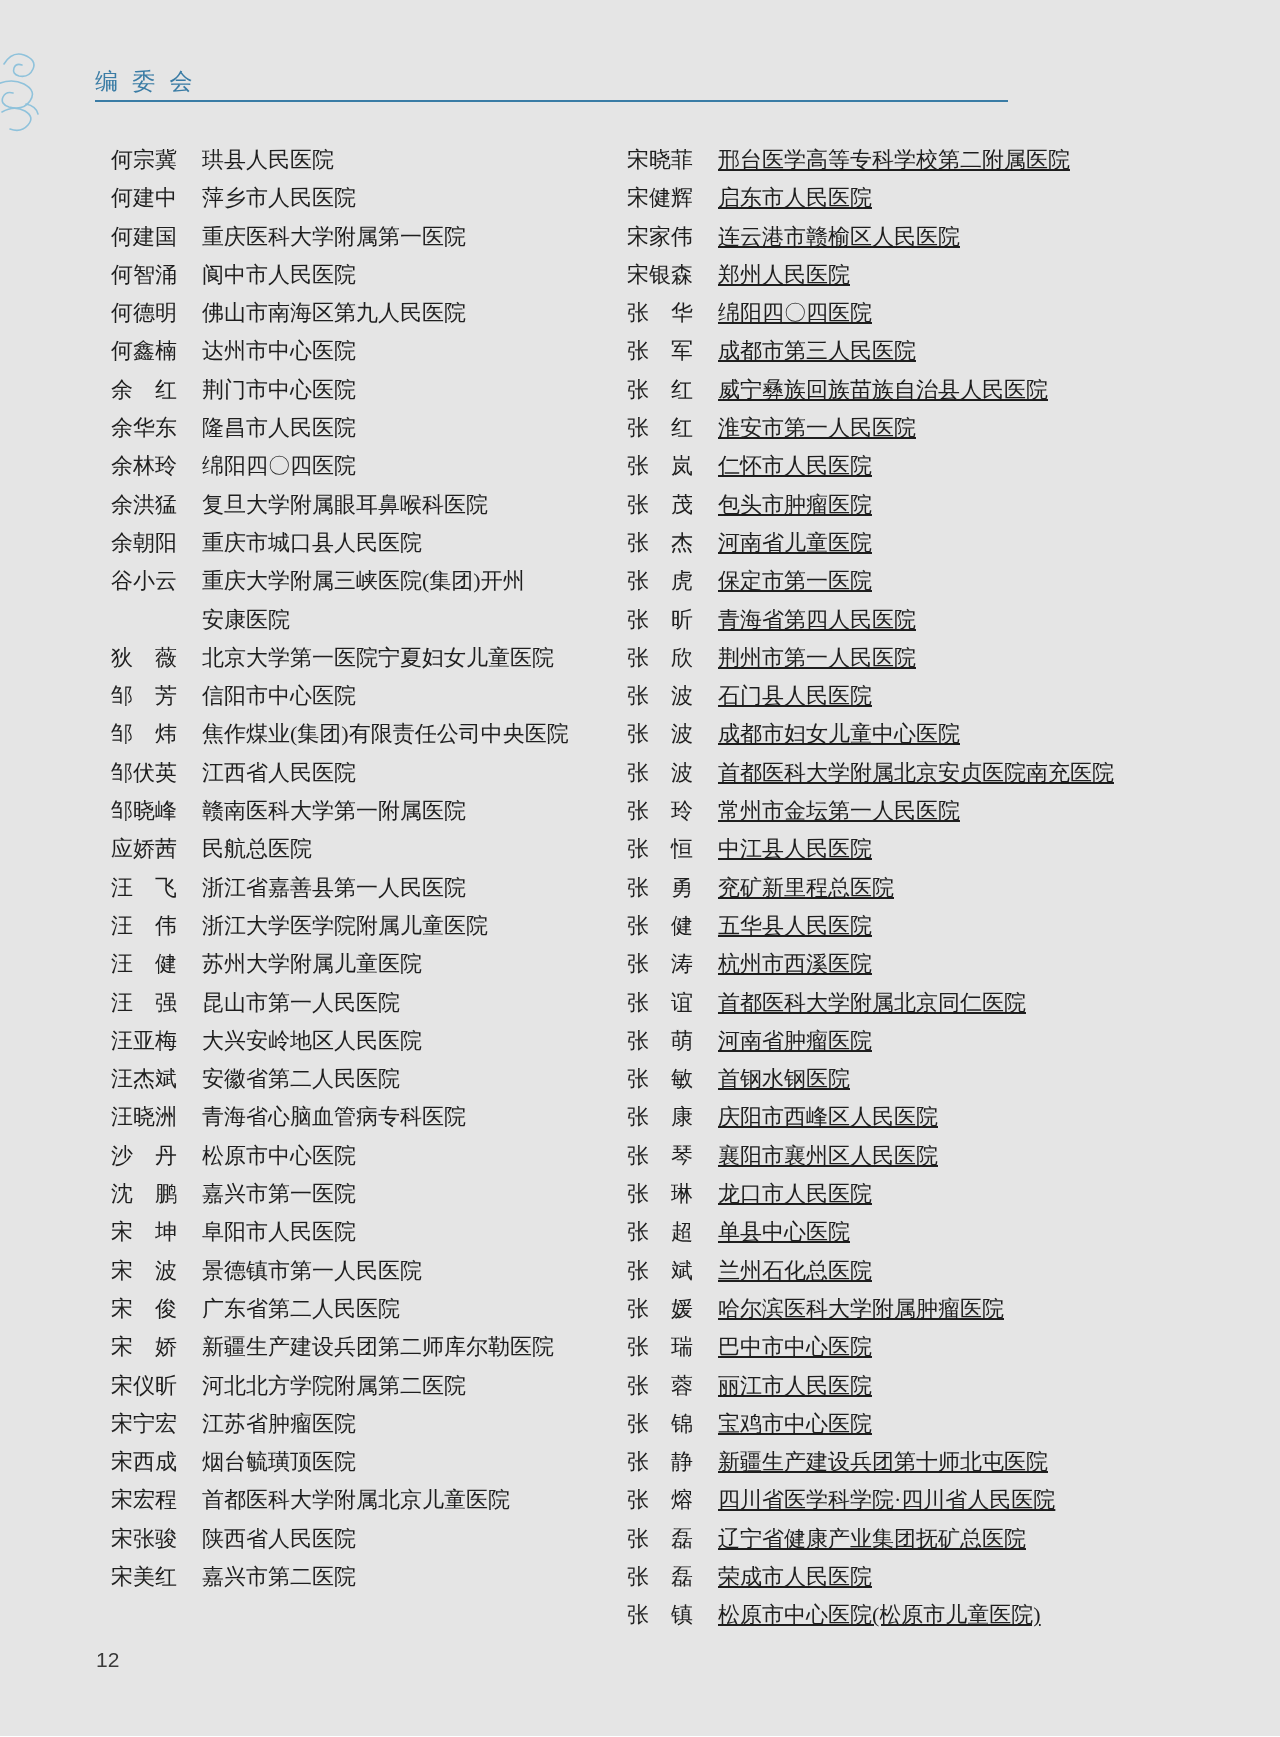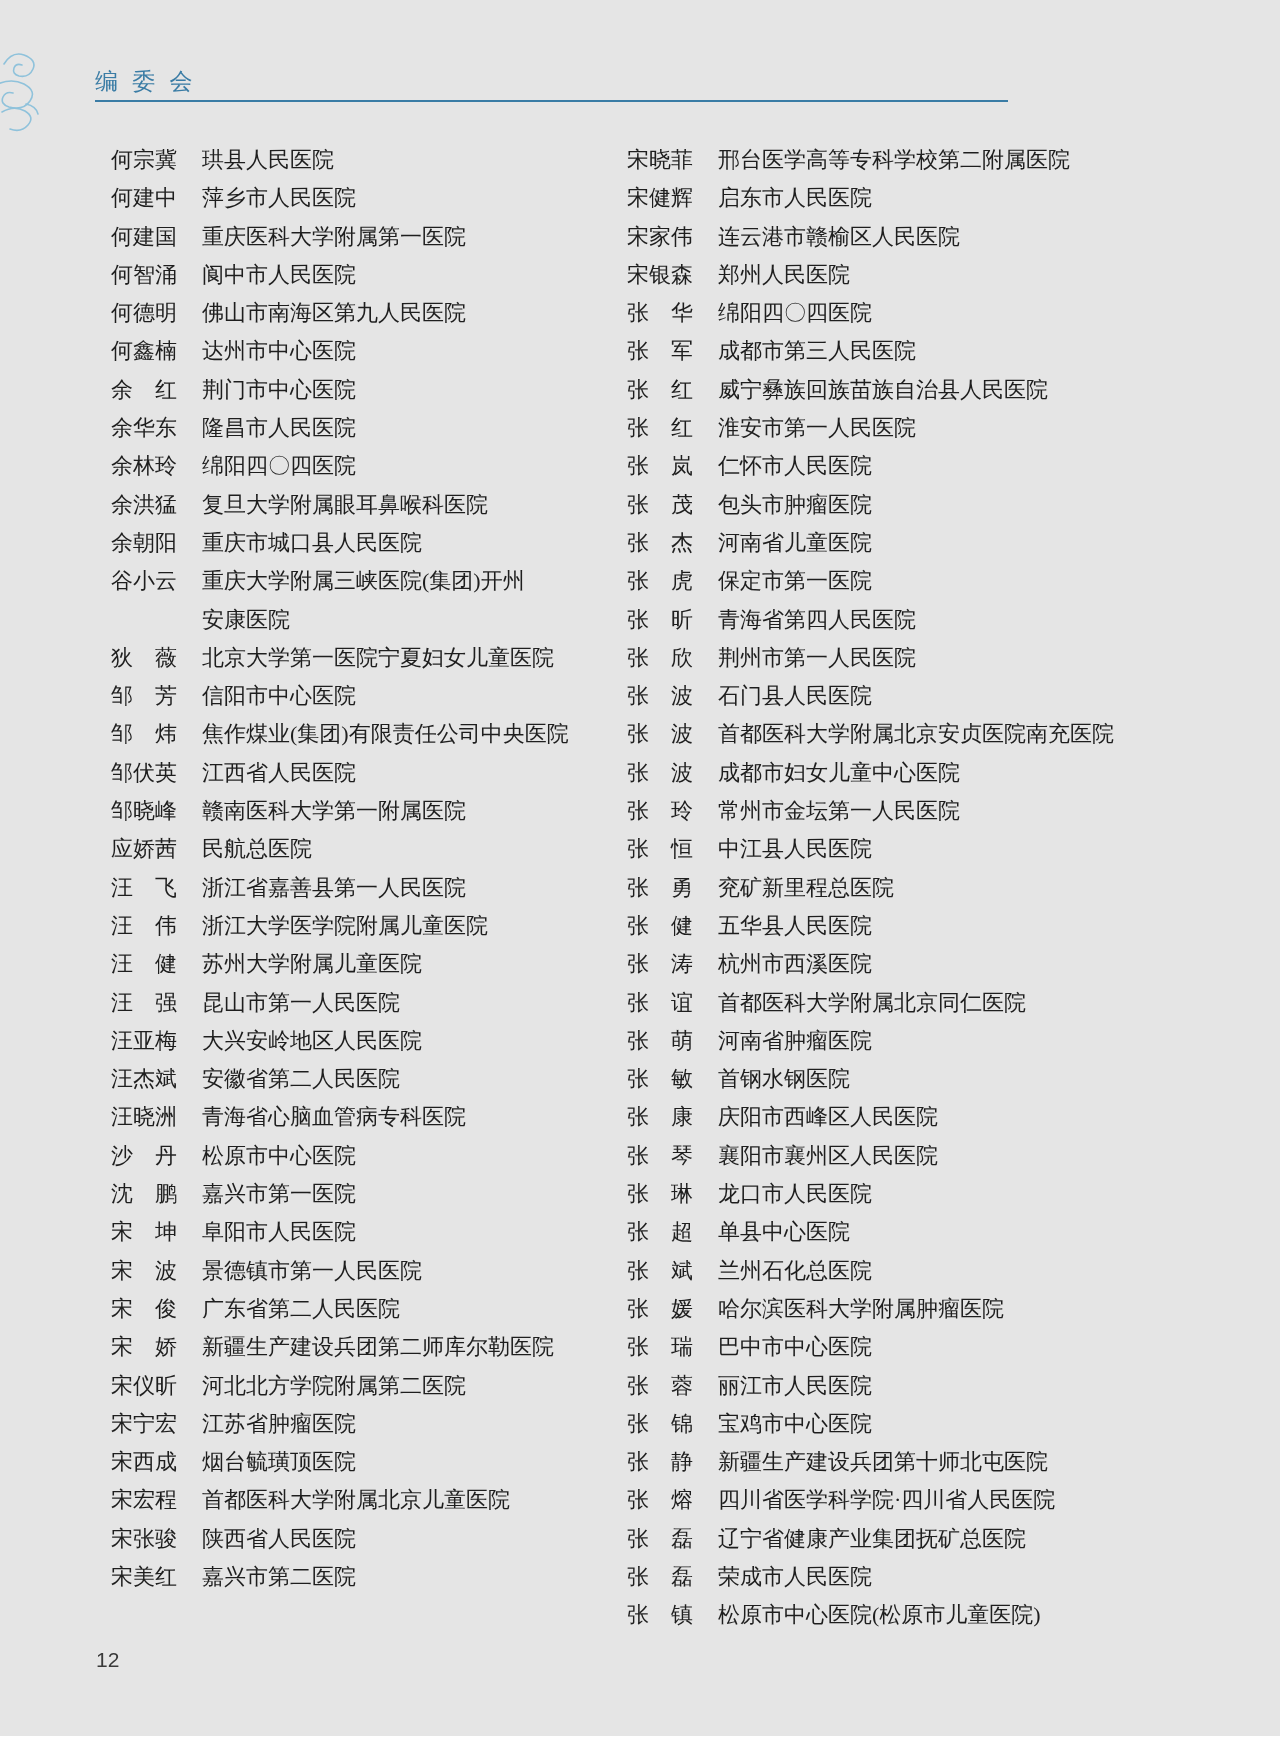--- a/index.html
+++ b/index.html
@@ -38,21 +38,21 @@
     width: 913px;
     height: 2px;
     background: var(--accent, #3a7ca5);
   }
   .col {
     position: absolute;
     top: 141px;
     white-space: nowrap;
   }
   .col-left  { left: 97px; margin-left: 14px;  }
-  .col-right { left: 627px; }
+  .col-right { left: 627px; text-decoration: underline; }
   .row {
     height: 38.3px;
     line-height: 38.3px;
     font-size: 22px;
     white-space: nowrap;
   }
   .name {
     display: inline-block;
     width: 67px;
     white-space: pre;
@@ -296,25 +296,25 @@
 
   <div class="row">
     <span class="name">张　欣</span><span class="aff">荆州市第一人民医院</span>
   </div>
 
   <div class="row">
     <span class="name">张　波</span><span class="aff">石门县人民医院</span>
   </div>
 
   <div class="row">
+    <span class="name">张　波</span><span class="aff">成都市妇女儿童中心医院</span>
+  </div>
+
+  <div class="row">
     <span class="name">张　波</span><span class="aff">首都医科大学附属北京安贞医院南充医院</span>
-  </div>
-
-  <div class="row">
-    <span class="name">张　波</span><span class="aff">成都市妇女儿童中心医院</span>
   </div>
 
   <div class="row">
     <span class="name">张　玲</span><span class="aff">常州市金坛第一人民医院</span>
   </div>
 
   <div class="row">
     <span class="name">张　恒</span><span class="aff">中江县人民医院</span>
   </div>
 

